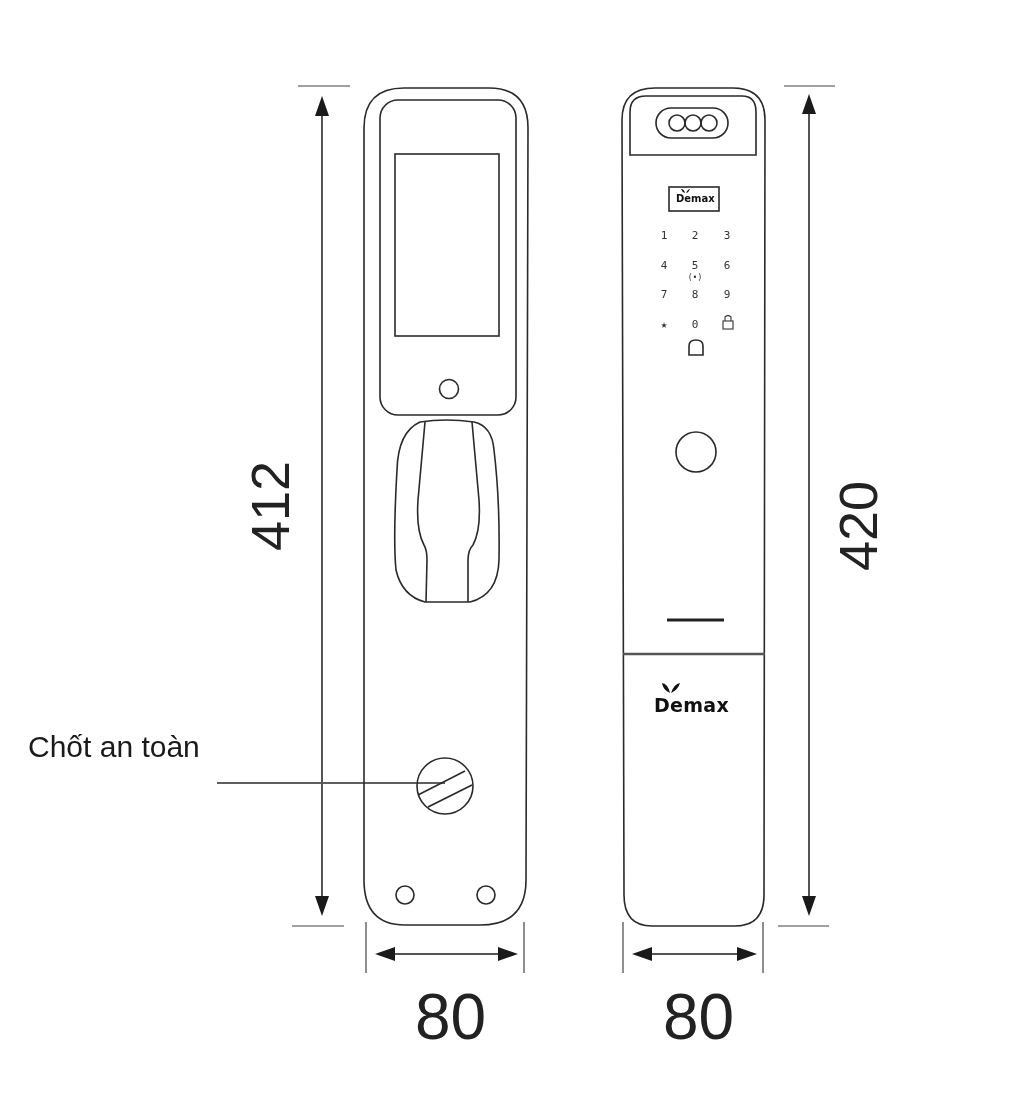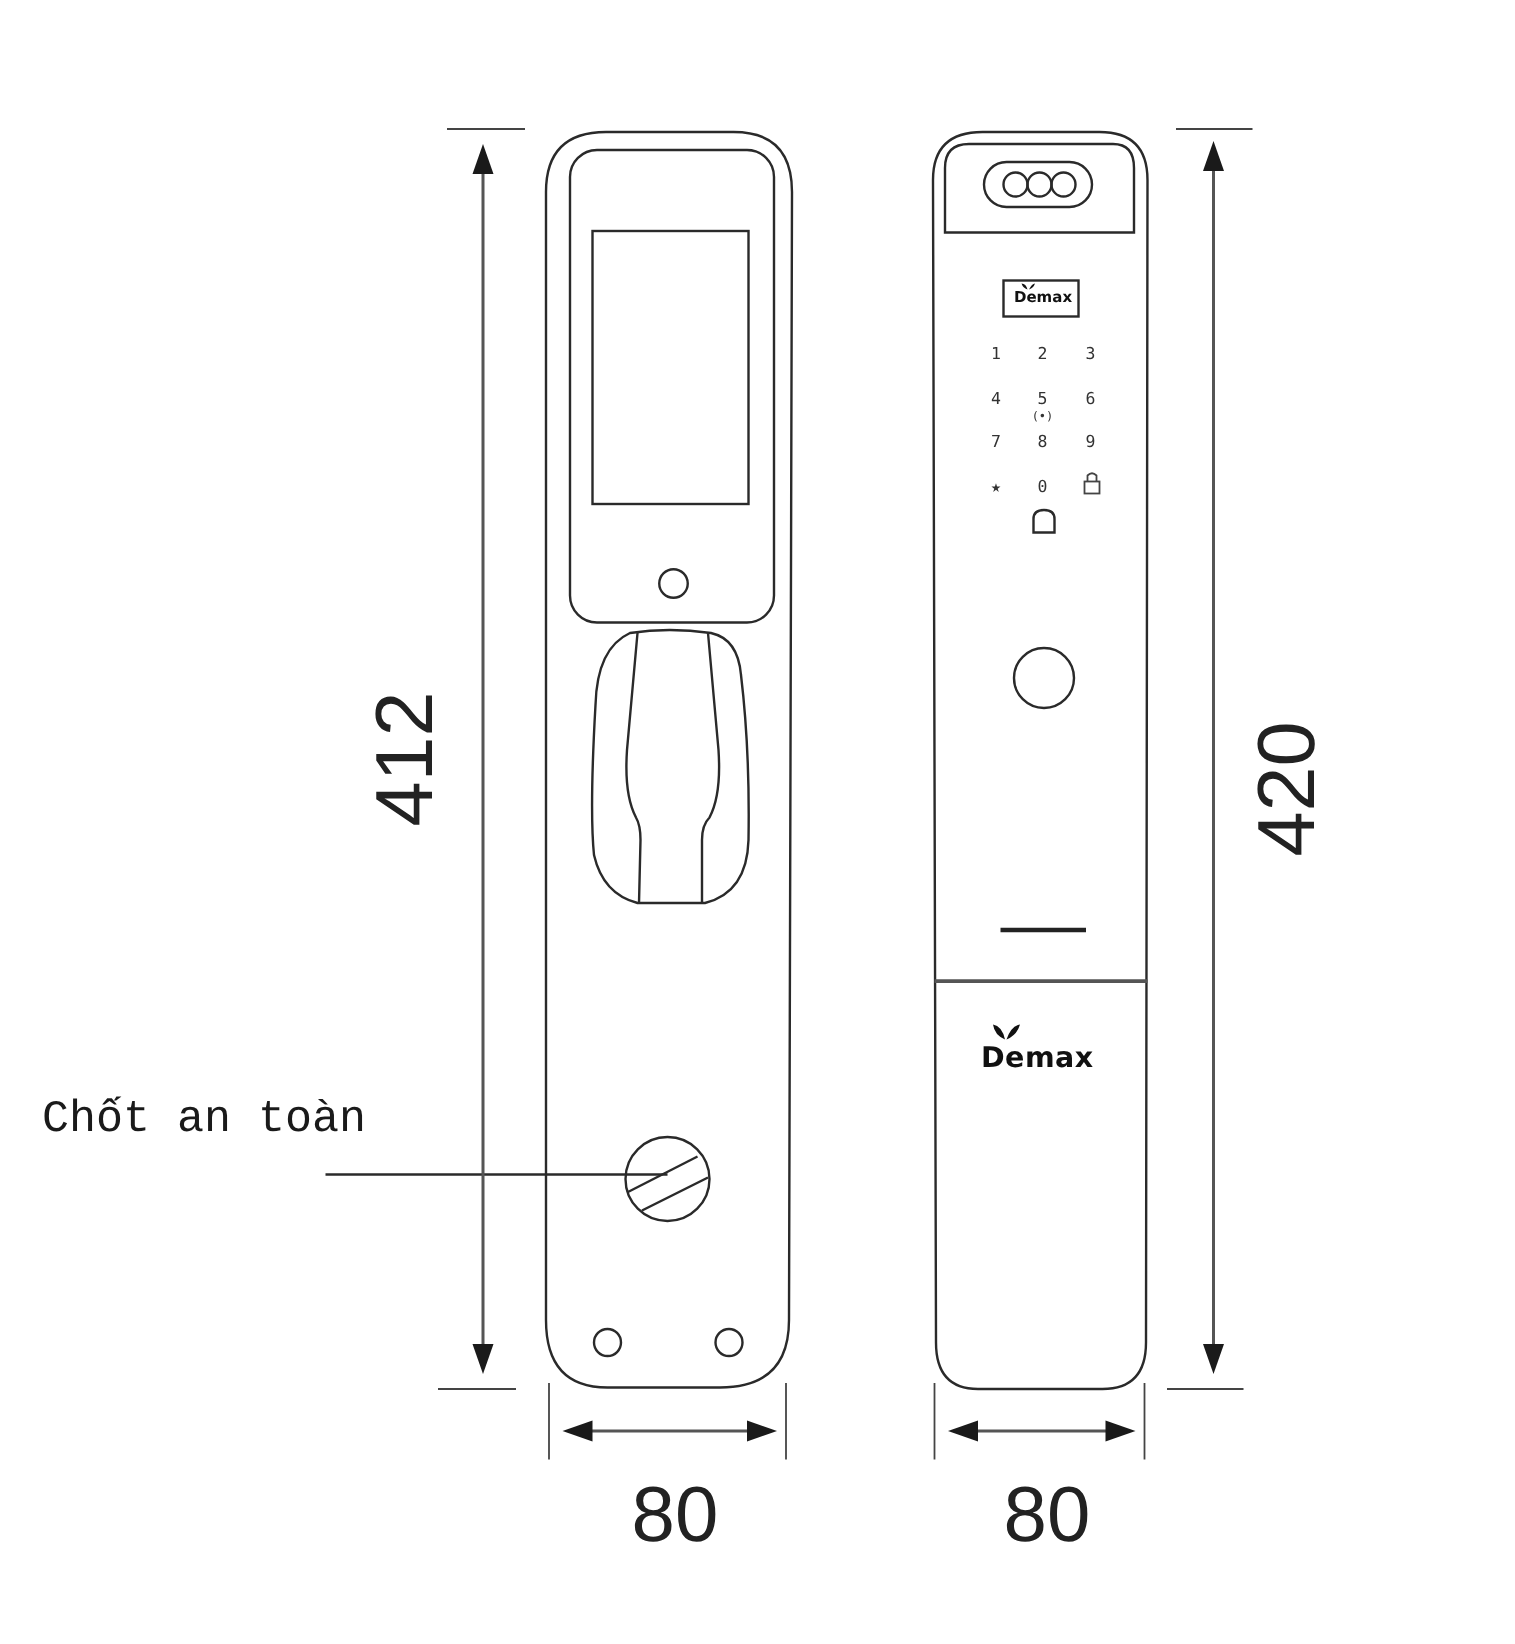--- a/index.html
+++ b/index.html
@@ -6,22 +6,22 @@
     body { width: 1010px; height: 1096px; position: relative; overflow: hidden;
            font-family: "DejaVu Sans", sans-serif; color: #1a1a1a; }
     svg#drawing { position: absolute; left: 0; top: 0; }
     .ln { stroke: #2a2a2a; fill: none; stroke-width: 1.6; }
     .thin { stroke: #444; fill: none; stroke-width: 1.2; }
     .dim { stroke: #555; fill: none; stroke-width: 2; }
     .arrow { fill: #1a1a1a; }
     .lbl { position: absolute; white-space: nowrap; }
     .dim-v { font-family: "Liberation Sans", sans-serif; font-size: 54px; color: #222;
              transform-origin: center center; }
-    .dim-h { font-family: "Liberation Sans", sans-serif; font-size: 52px; color: #222; }
-    .callout { font-family: Liberation Mono, monospace; font-size: 30px; line-height: 42px; color: #1a1a1a; }
+    .dim-h { font-family: "Liberation Sans", sans-serif; font-size: 64px; color: #222; }
+    .callout { font-family: Liberation Sans, sans-serif; font-size: 30px; line-height: 42px; color: #1a1a1a; }
     .key { position: absolute; font-family: "DejaVu Sans Mono", monospace; font-size: 11px; color: #333;
            width: 16px; text-align: center; }
     .brand-small { position: absolute; font-family: "DejaVu Sans", sans-serif; font-weight: bold;
                    font-size: 10px; color: #111; }
     .brand-big { position: absolute; font-family: "DejaVu Sans", sans-serif; font-weight: bold;
                  font-size: 19px; color: #111; letter-spacing: 0.3px; }
   </style>
 </head>
 <body>
 

